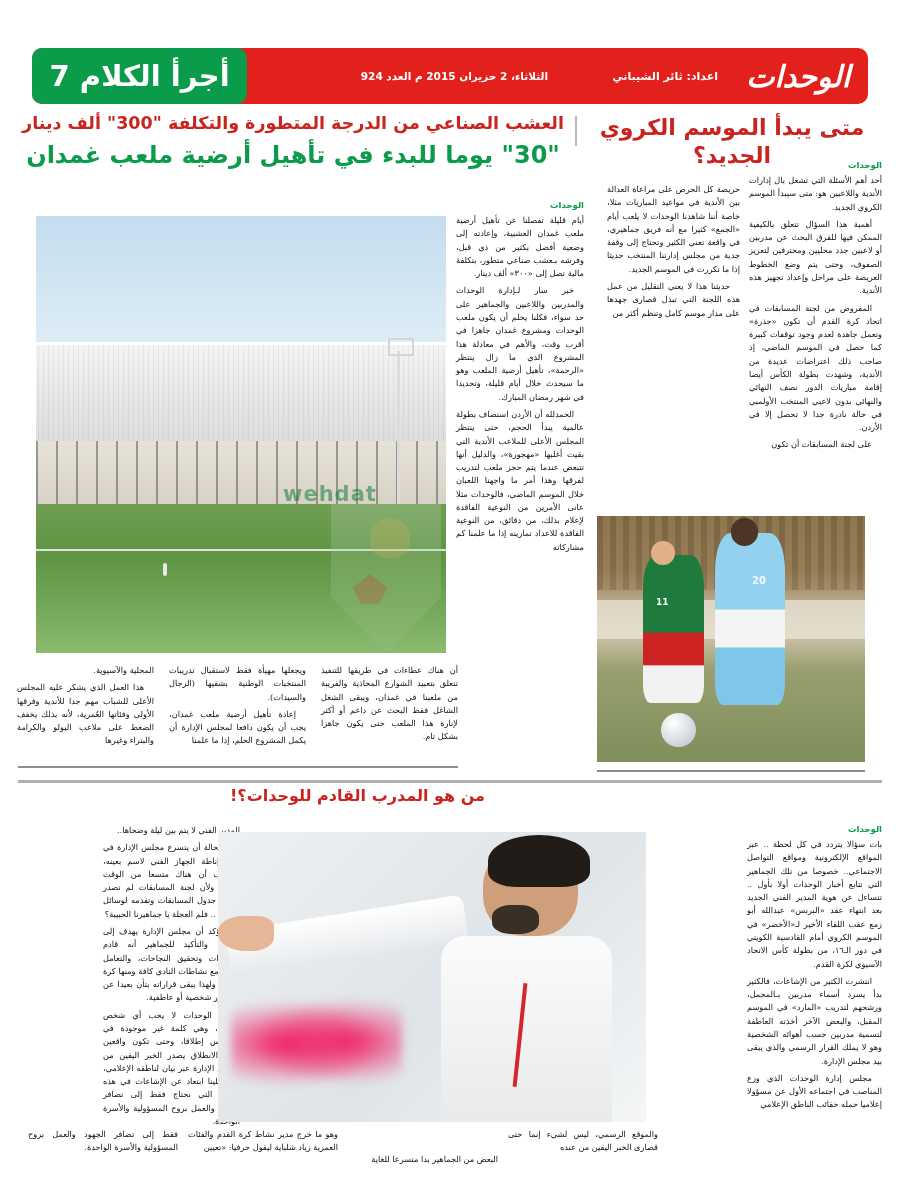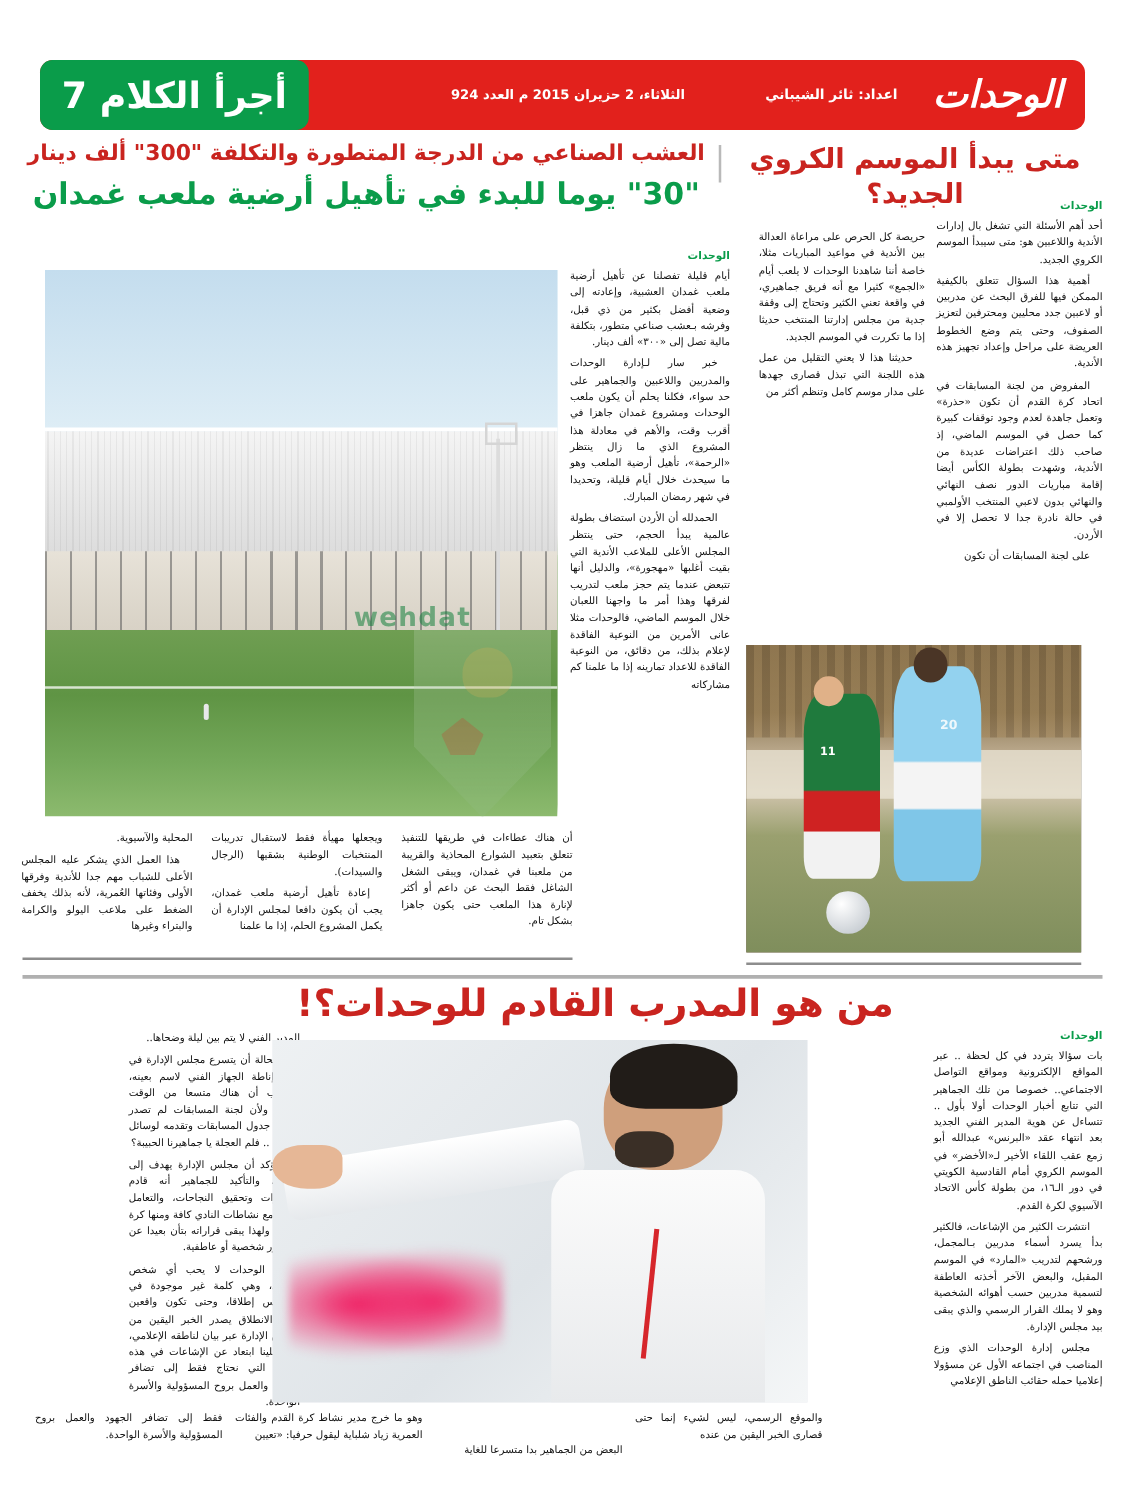--- a/index.html
+++ b/index.html
@@ -148,22 +148,22 @@
 
   
   .t-bot{position:absolute;left:18px;top:664px;width:440px;height:100px;}
   .t-bot-col{position:absolute;top:0;width:137px;}
 
   
   .rule{position:absolute;background:#8d8d8d;}
 
   
   .hl2{
-    position:absolute;left:0;top:786px;width:715px;text-align:right;
-    color:#c9241f;font-size:30px;font-weight:bold;white-space:nowrap;
+    position:absolute;left:0;top:786px;width:715px;text-align:center;
+    color:#c9241f;font-size:16px;font-weight:bold;white-space:nowrap;
   }
   .b-col-a{position:absolute;right:660px;top:824px;width:137px;}
   .b-col-r1{position:absolute;right:18px;top:824px;width:135px;}
   .photo-coach{
     position:absolute;left:218px;top:832px;width:428px;height:290px;
     overflow:hidden;background:#e9ecef;
   }
   .pc-bg{position:absolute;inset:0;background:linear-gradient(135deg,#eef1f3,#dfe4e8 55%,#f4f6f7);}
   .pc-arm{position:absolute;left:2%;top:28%;width:56%;height:16%;
     background:linear-gradient(180deg,#ffffff,#e6e9ec);transform:rotate(-9deg);

